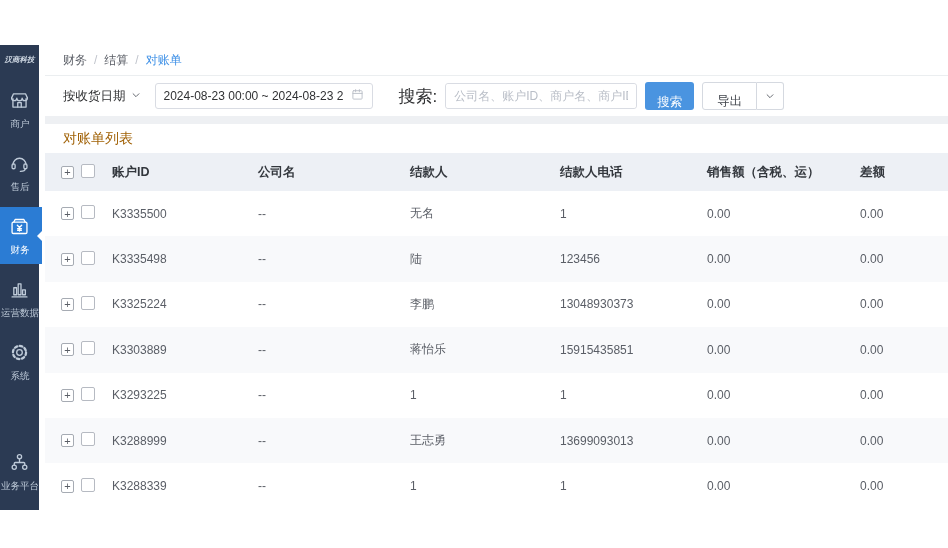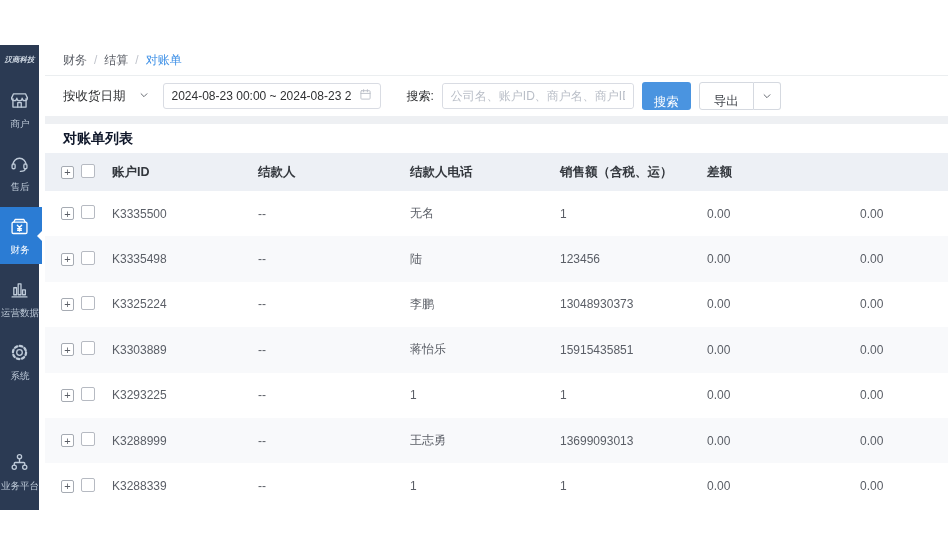--- a/index.html
+++ b/index.html
@@ -25,46 +25,46 @@
   
   .main { position:absolute; left:45px; top:45px; width:903px; height:465px; background:#fff; }
 
   .breadcrumb { height:31px; display:flex; align-items:center; padding-left:18px;
     font-size:12px; color:#5a5e66; border-bottom:1px solid #ebeef0; background:#fff; }
   .breadcrumb .sep { color:#c0c4cc; margin:0 7px; }
   .breadcrumb .crumb { cursor:pointer; }
   .breadcrumb .crumb.current { color:#3a8ee6; }
 
   .filterbar { height:40px; display:flex; align-items:center; padding-left:18px; background:#fff; }
-  .dateselect { display:flex; align-items:center; gap:13px; font-size:12.5px; color:#303133; cursor:pointer; }
+  .dateselect { display:flex; align-items:center; gap:5px; font-size:12.5px; color:#303133; cursor:pointer; }
   .dateselect svg, .split-caret svg { width:10px; height:10px; stroke:#5a5e66; fill:none; stroke-width:2.2;
     stroke-linecap:round; stroke-linejoin:round; }
   .datebox { margin-left:14px; width:218px; height:26px; border:1px solid #d9dce3; border-radius:3px;
     display:flex; align-items:center; background:#fff; }
   .datebox input { flex:1; border:none; outline:none; padding:0 8px; font-size:12px; color:#303133;
     font-family:inherit; background:transparent; }
   .datebox svg { width:13px; height:13px; margin-right:8px; stroke:#b6bbc4; fill:none; stroke-width:1.6;
     stroke-linecap:round; }
-  .search-label { margin-left:26px; font-size:12px; color:#303133; }
+  .search-label { margin-left:26px; font-size:17px; color:#303133; }
   .searchbox { margin-left:8px; width:192px; height:26px; border:1px solid #d9dce3; border-radius:3px; }
   .searchbox input { width:100%; height:100%; border:none; outline:none; padding:0 8px; font-size:12px;
     color:#303133; font-family:inherit; border-radius:3px; }
   .searchbox input::placeholder { color:#b9bec7; }
   .btn-search { margin-left:8px; height:28px; padding:12px 12px; background:#4a94e0; color:#fff;
     border:none; border-radius:3px; font-size:12.5px; cursor:pointer; font-family:inherit; }
   .split { margin-left:8px; display:flex; height:28px; }
   .split .btn-export { padding:10px 14px; background:#fff; border:1px solid #d5d9e0; border-radius:3px 0 0 3px;
     font-size:12.5px; color:#42464d; cursor:pointer; font-family:inherit; }
   .split .split-caret { width:27px; background:#fff; border:1px solid #d5d9e0; border-left:none;
     border-radius:0 3px 3px 0; display:flex; align-items:center; justify-content:center; cursor:pointer; }
 
   .gray-strip { height:8px; background:#eef0f3; }
 
   .list-title { height:29px; display:flex; align-items:center; padding-left:18px;
-    font-size:14px; font-weight:700; color:#0f172a; background:#fff; }
+    font-size:14px; font-weight:400; color:#a16207; background:#fff; }
 
   .trow { display:grid; grid-template-columns:20px 31px 146px 152px 150px 147px 153px 1fr;
     align-items:center; padding-left:16px; }
   .thead { height:38px; background:#edf0f5; font-size:12.5px; font-weight:600; color:#33373d; }
   .tbody .trow { height:45.4px; font-size:12px; color:#5a5e66; background:#fff; }
   .tbody .trow:nth-child(even) { background:#f8f9fb; }
 
   .expand-btn { width:13px; height:13px; border:1px solid #a6abb3; border-radius:2px; background:#fff;
     color:#5a5e66; font-size:11px; line-height:10px; text-align:center; cursor:pointer; padding:0;
     font-family:inherit; }
@@ -200,20 +200,21 @@
     </div>
 
     <div class="gray-strip"></div>
 
     <div class="list-title">对账单列表</div>
 
     <div class="trow thead">
       <span><button class="expand-btn">+</button></span>
       <span><span class="checkbox"></span></span>
       <span>账户ID</span>
+      <span>公司名</span>
       <span>结款人</span>
       <span>结款人电话</span>
       <span>销售额（含税、运）</span>
       <span>差额</span>
     </div>
 
     <div class="tbody">
       <div class="trow">
         <span><button class="expand-btn">+</button></span>
         <span><span class="checkbox"></span></span>

